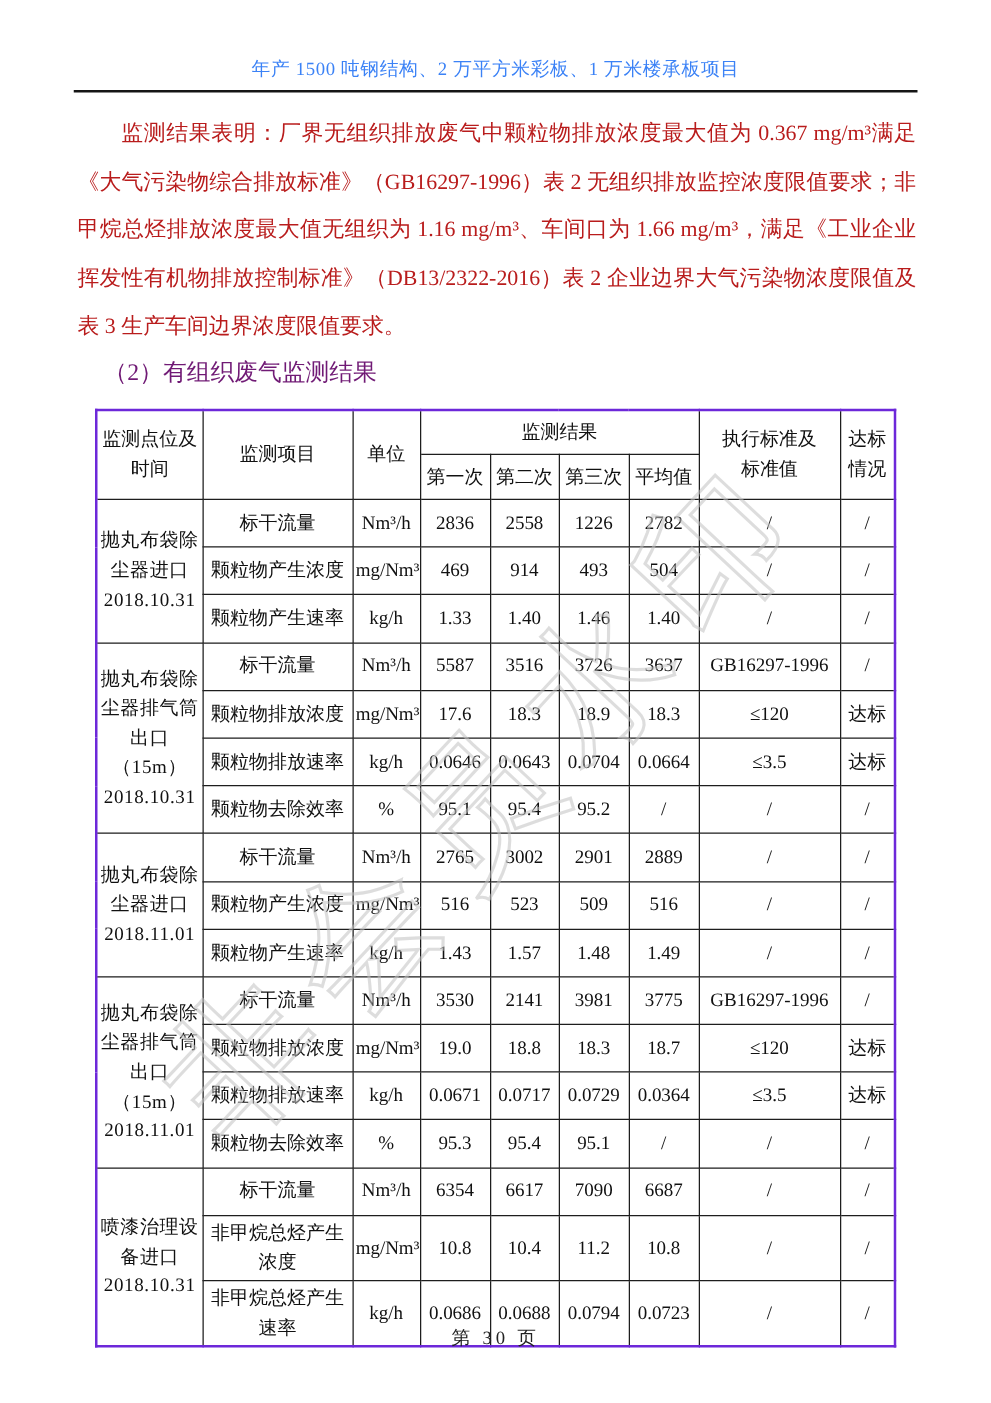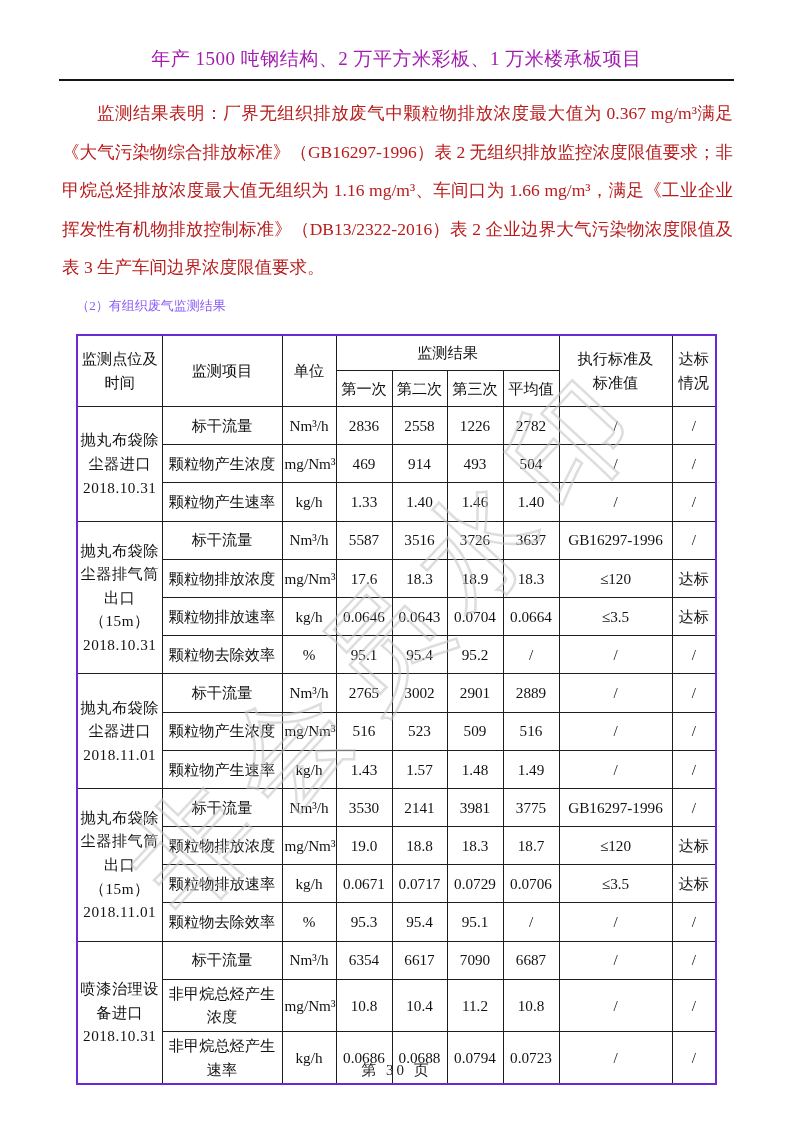--- a/index.html
+++ b/index.html
@@ -16,46 +16,46 @@
     overflow: hidden;
     font-family: "Liberation Serif", "DejaVu Serif", serif;
     color: #1b1b1b;
   }
   
   .doc-header {
     padding-top: 46px;
   }
   .doc-title {
     text-align: center;
-    font-size: 19px;
+    font-size: 15px;
     letter-spacing: 0.5px;
-    color: #a21caf;
+    color: #3b82f6;
   }
   .header-rule {
     width: 675px;
     margin: 7px auto 0 auto;
     border: none;
     border-top: 2.2px solid #151515;
     height: 0;
   }
   
   .body-paragraph {
     margin: 13px 60px 0 62px;
     font-size: 17.5px;
     line-height: 38.5px;
     text-align: justify;
     text-indent: 2em;
     color: #b91c1c;
   }
   .section-heading {
     margin: 2px 60px 0 62px;
-    font-size: 13px;
+    font-size: 19px;
     line-height: 34px;
     text-indent: 1.1em;
-    color: #8b5cf6;
+    color: #701a75;
   }
   
   table.monitor-table {
     margin: 11px auto 0 auto;
     width: 639px;
     border-collapse: collapse;
     table-layout: fixed;
     font-size: 15.2px;
     color: #111;
     border: 2px solid #6d28d9;
@@ -280,21 +280,21 @@
             <td>18.7</td>
             <td>≤120</td>
             <td>达标</td>
           </tr>
           <tr>
             <td>颗粒物排放速率</td>
             <td>kg/h</td>
             <td>0.0671</td>
             <td>0.0717</td>
             <td>0.0729</td>
-            <td>0.0706</td>
+            <td>0.0364</td>
             <td>≤3.5</td>
             <td>达标</td>
           </tr>
           <tr>
             <td>颗粒物去除效率</td>
             <td>%</td>
             <td>95.3</td>
             <td>95.4</td>
             <td>95.1</td>
             <td>/</td>

